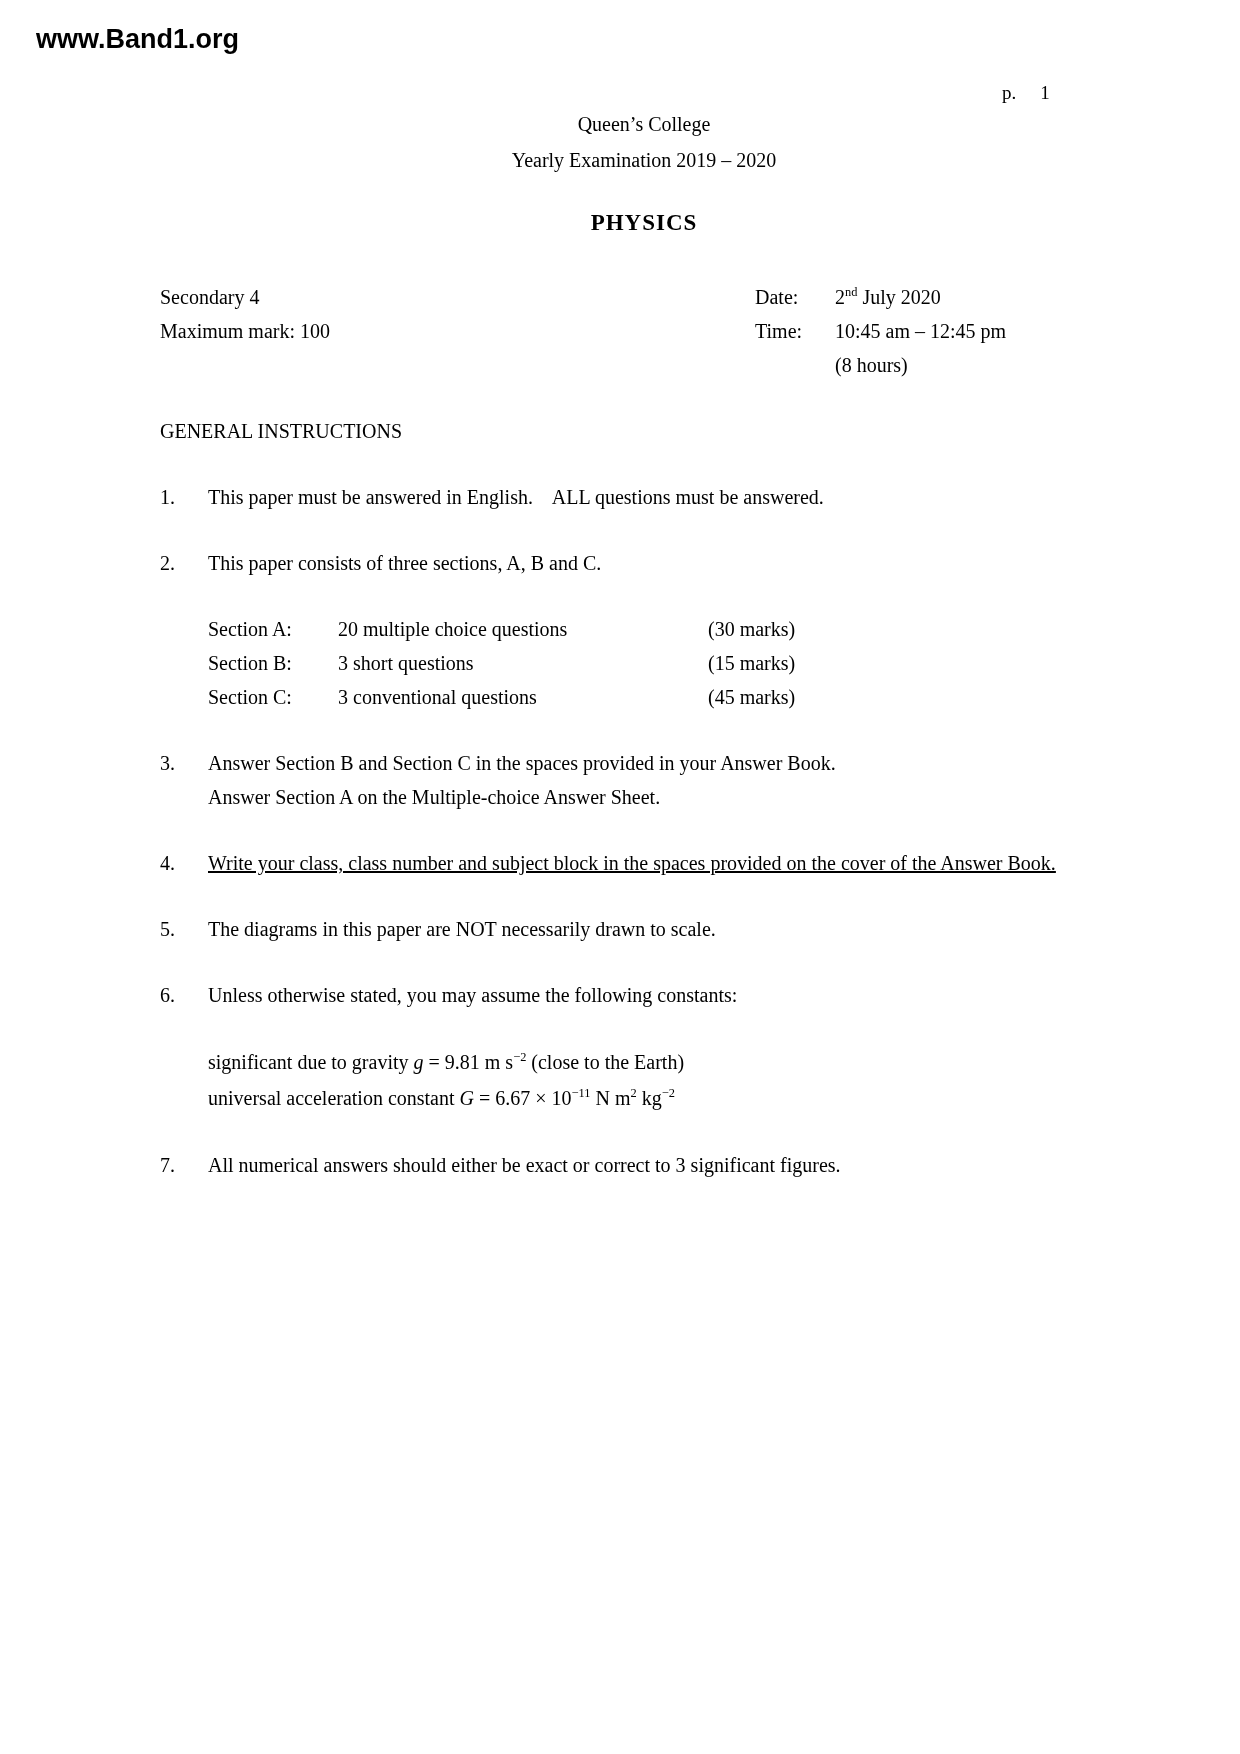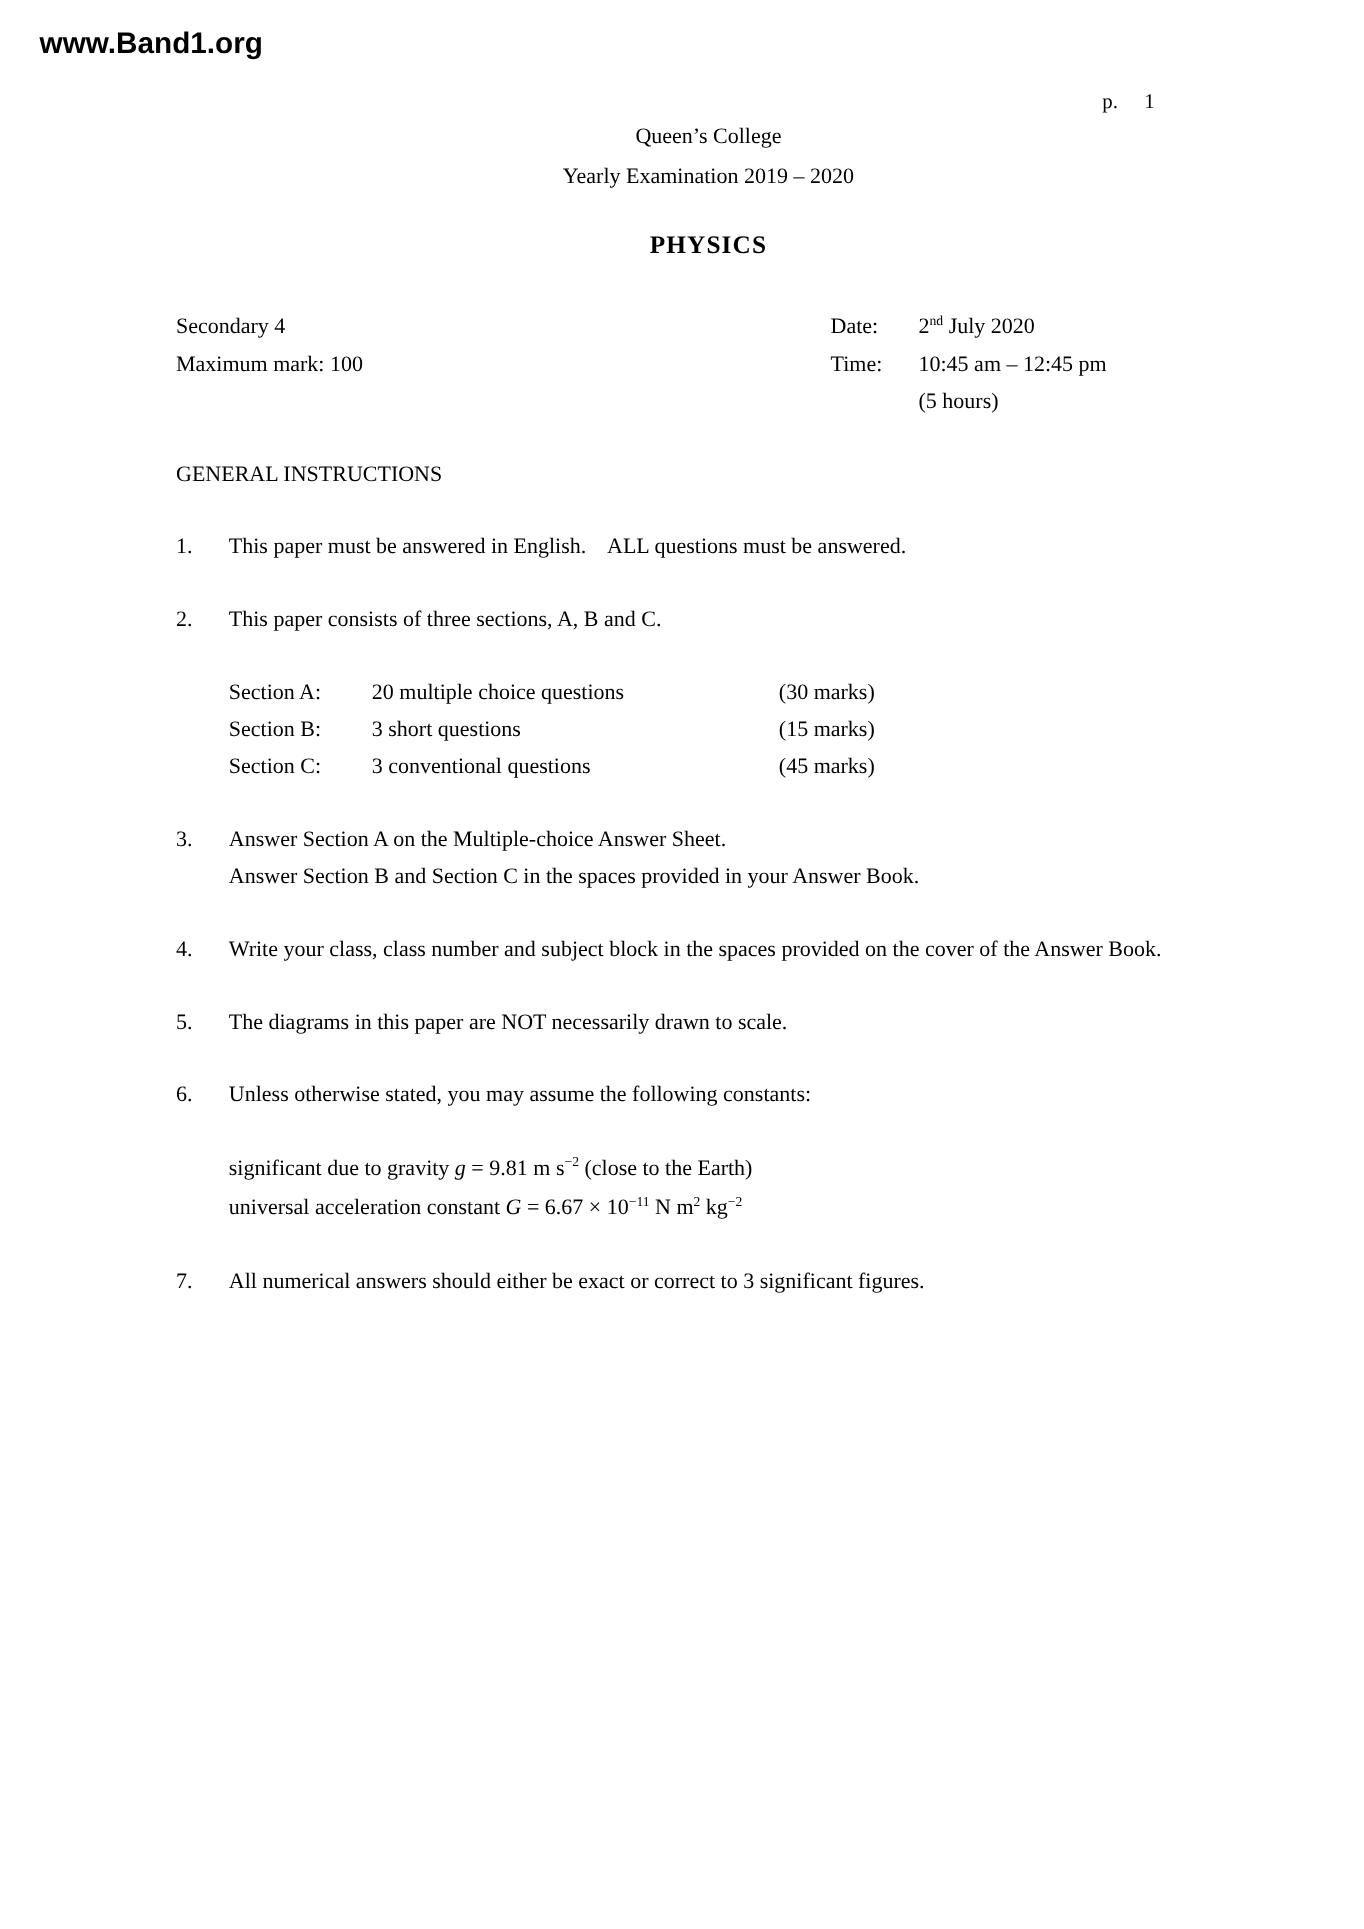--- a/index.html
+++ b/index.html
@@ -69,21 +69,21 @@
   .gi-title {
     margin-top: 32px;
   }
   .item {
     display: flex;
     margin-top: 32px;
   }
   .item .num { flex: 0 0 48px; }
   .item .txt { flex: 1; }
   .prespace { white-space: pre-wrap; }
-  .justify { text-align: justify; }
+  .justify { text-align: justify; text-decoration: underline; }
   .sections {
     margin-left: 48px;
     margin-top: 32px;
   }
   .section-row { display: flex; line-height: 34px; justify-content: flex-end; }
   .sec-label { flex: 0 0 130px; }
   .sec-desc { flex: 0 0 370px; }
   .sec-marks { flex: 1; }
   .constants {
     margin-left: 48px;
@@ -119,21 +119,21 @@
       <div class="info-row">
         <span class="ilabel">Date:</span>
         <span class="ival"><span>2</span><sup>nd</sup><span class="prespace"> July 2020</span></span>
       </div>
       <div class="info-row">
         <span class="ilabel">Time:</span>
         <span class="ival">10:45 am – 12:45 pm</span>
       </div>
       <div class="info-row">
         <span class="ilabel"></span>
-        <span class="ival">(5 hours)</span>
+        <span class="ival">(8 hours)</span>
       </div>
     </div>
   </div>
 
   <div class="gi-title">GENERAL INSTRUCTIONS</div>
 
   <div class="item">
     <span class="num">1.</span>
     <span class="txt prespace">This paper must be answered in English.    ALL questions must be answered.</span>
   </div>
@@ -157,22 +157,22 @@
     <div class="section-row">
       <span class="sec-label">Section C:</span>
       <span class="sec-desc">3 conventional questions</span>
       <span class="sec-marks">(45 marks)</span>
     </div>
   </div>
 
   <div class="item">
     <span class="num">3.</span>
     <span class="txt">
+      <span style="display:block">Answer Section B and Section C in the spaces provided in your Answer Book.</span>
       <span style="display:block">Answer Section A on the Multiple-choice Answer Sheet.</span>
-      <span style="display:block">Answer Section B and Section C in the spaces provided in your Answer Book.</span>
     </span>
   </div>
 
   <div class="item">
     <span class="num">4.</span>
     <span class="txt justify">Write your class, class number and subject block in the spaces provided on the cover of the Answer Book.</span>
   </div>
 
   <div class="item">
     <span class="num">5.</span>

